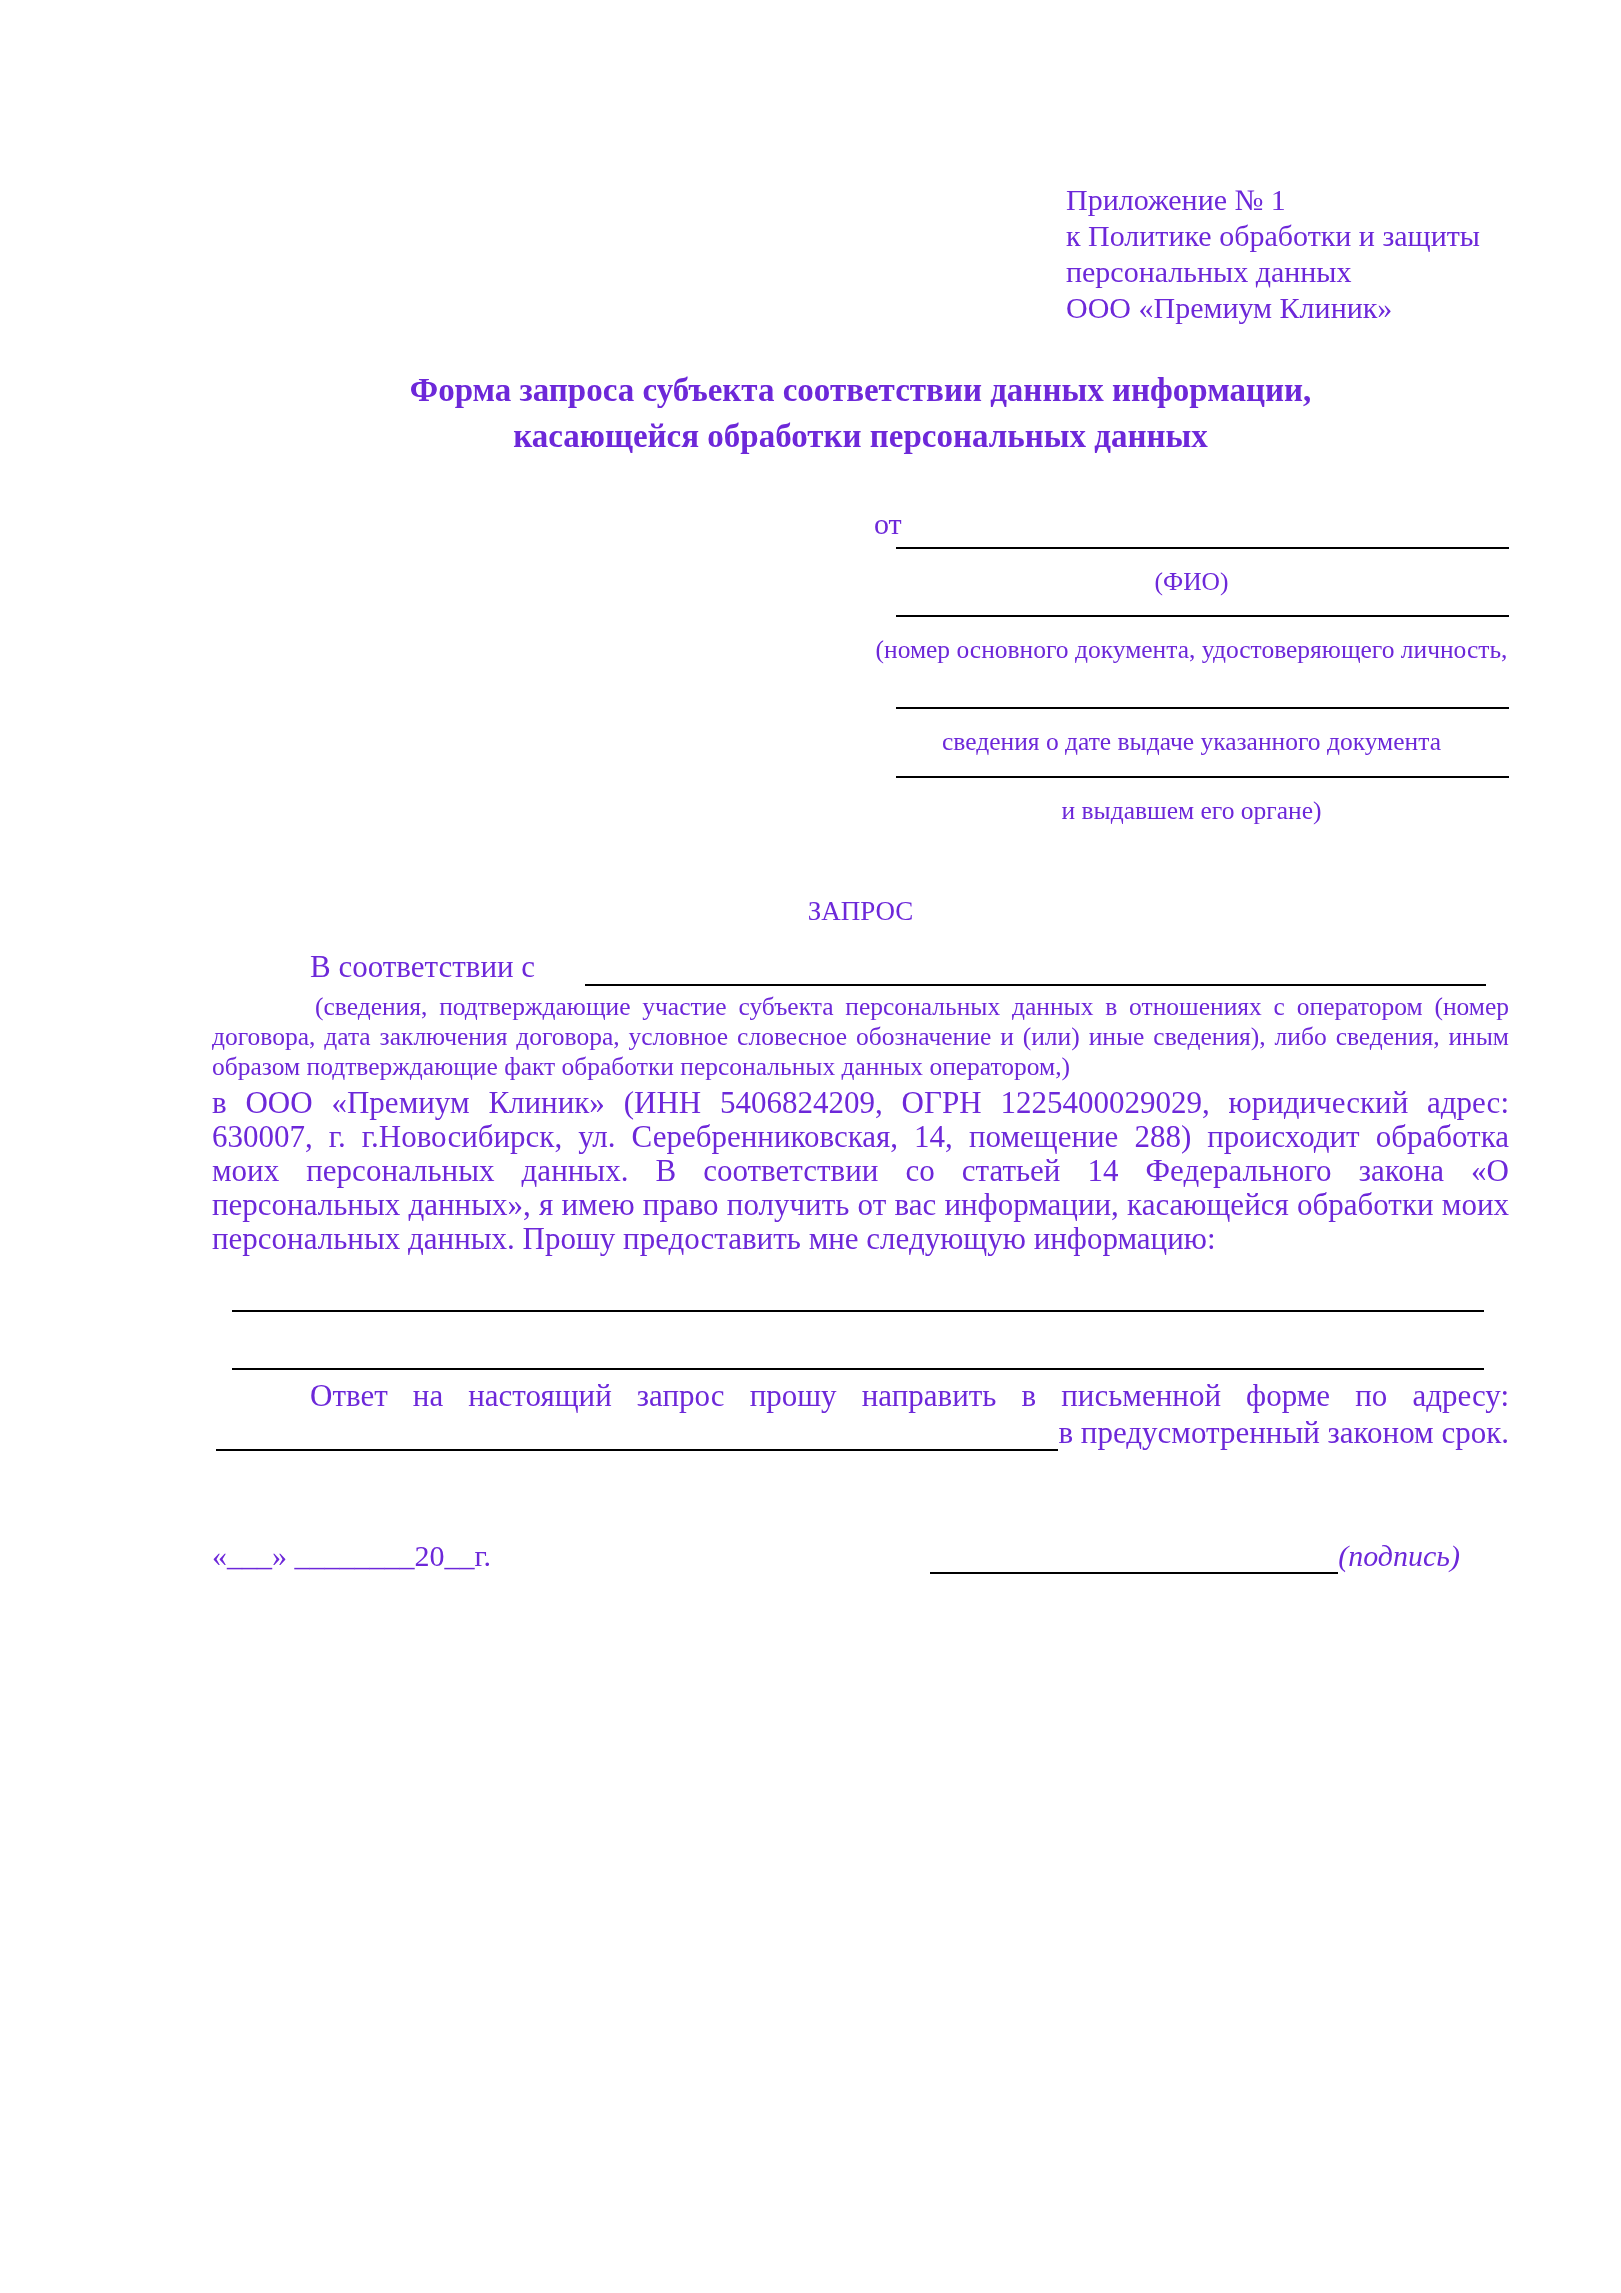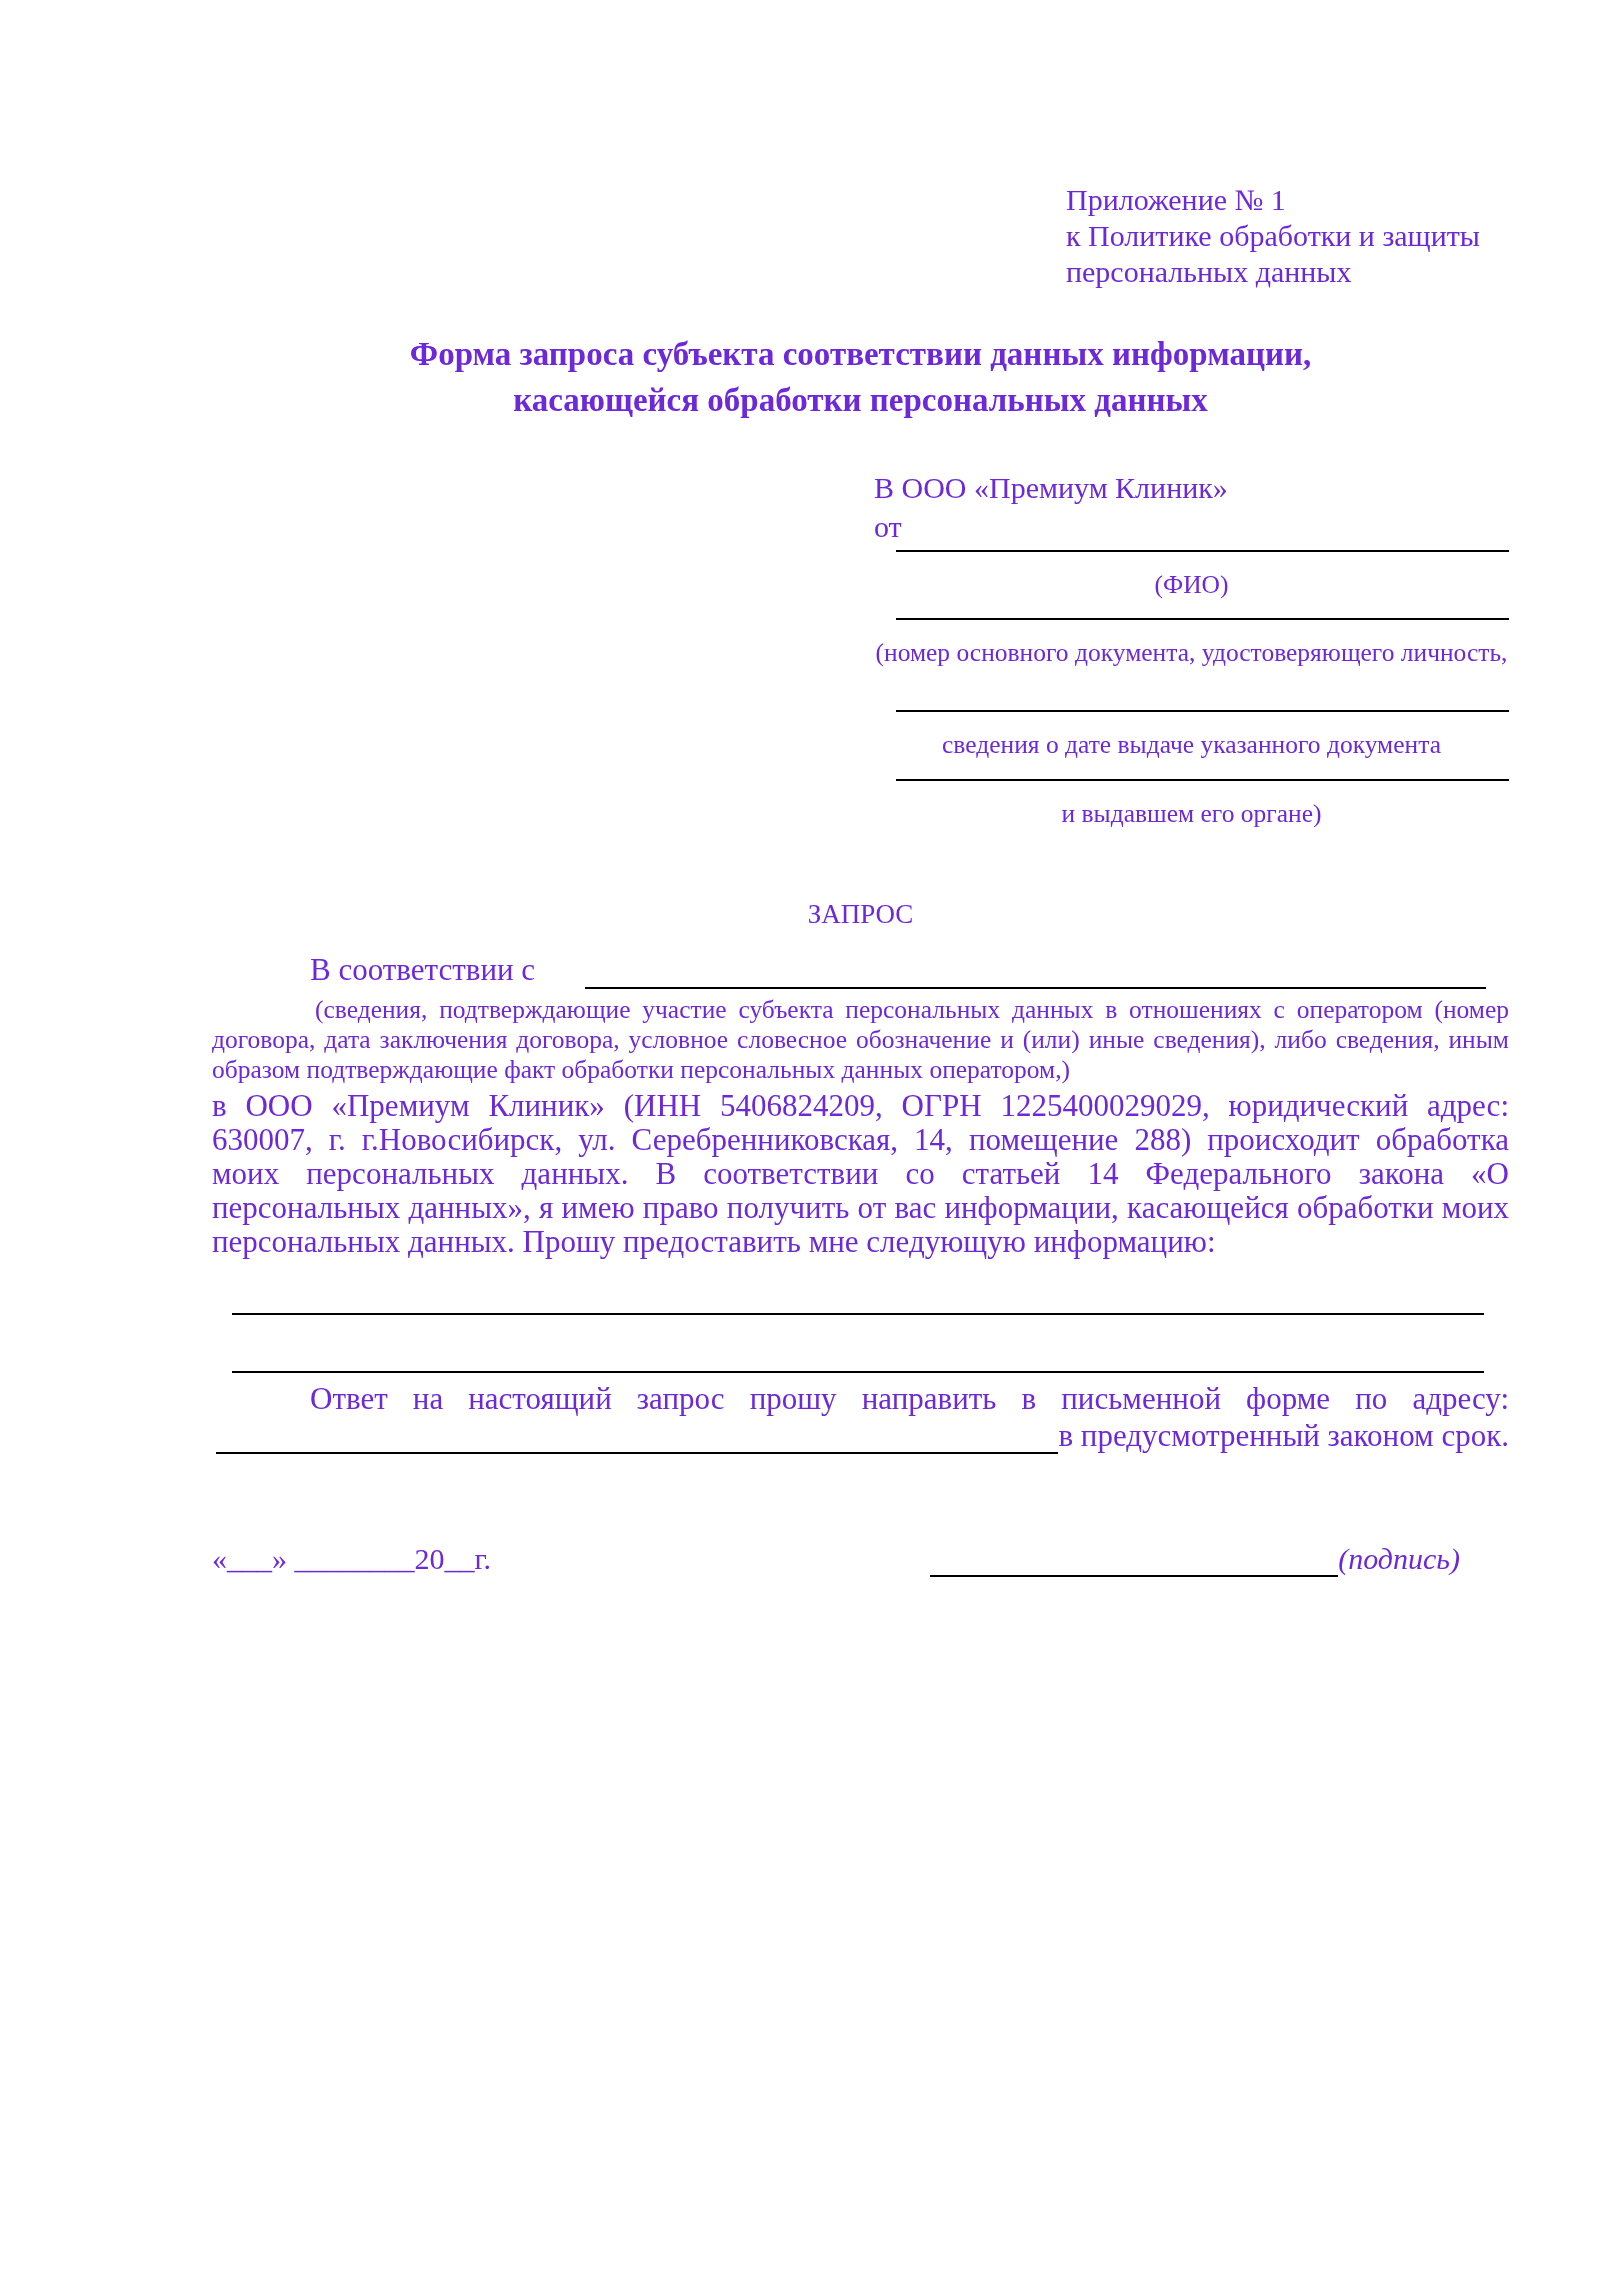--- a/index.html
+++ b/index.html
@@ -144,29 +144,29 @@
 </head>
 <body>
 
 <div class="page">
   <div class="content">
 
     <div class="annex">
       <div>Приложение № 1</div>
       <div>к Политике обработки и защиты</div>
       <div>персональных данных</div>
+      <div>ООО «Премиум Клиник»</div>
     </div>
 
     <div class="title">
       <div>Форма запроса субъекта соответствии данных информации,</div>
       <div>касающейся обработки персональных данных</div>
     </div>
 
     <div class="addr">
-      <div>В ООО «Премиум Клиник»</div>
       <div>от</div>
       <div class="blank b1"></div>
       <div class="cap">(ФИО)</div>
       <div class="blank b2"></div>
       <div class="cap">(номер основного документа, удостоверяющего личность,</div>
       <div class="blank b3"></div>
       <div class="cap">сведения о дате выдаче указанного документа</div>
       <div class="blank b4"></div>
       <div class="cap">и выдавшем его органе)</div>
     </div>

